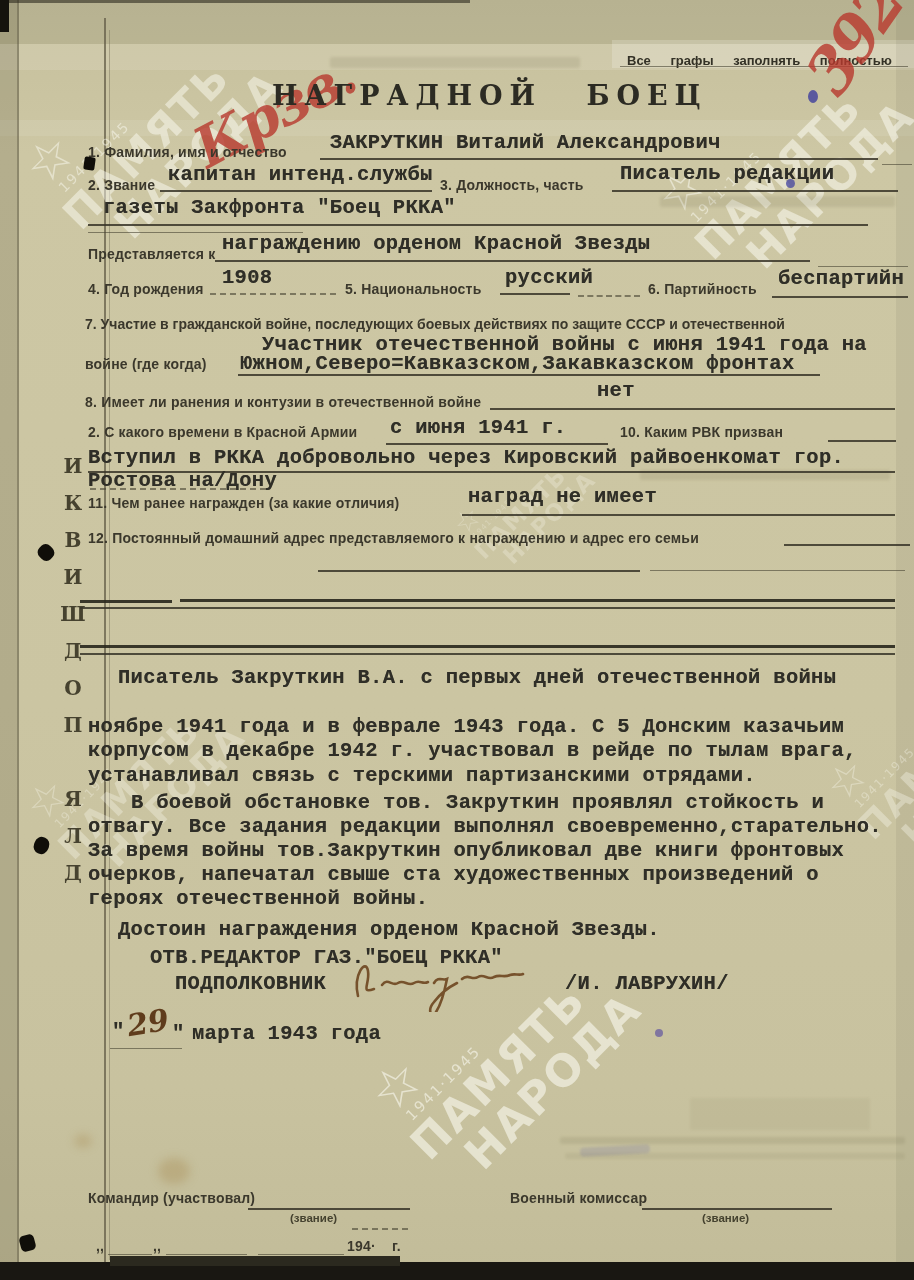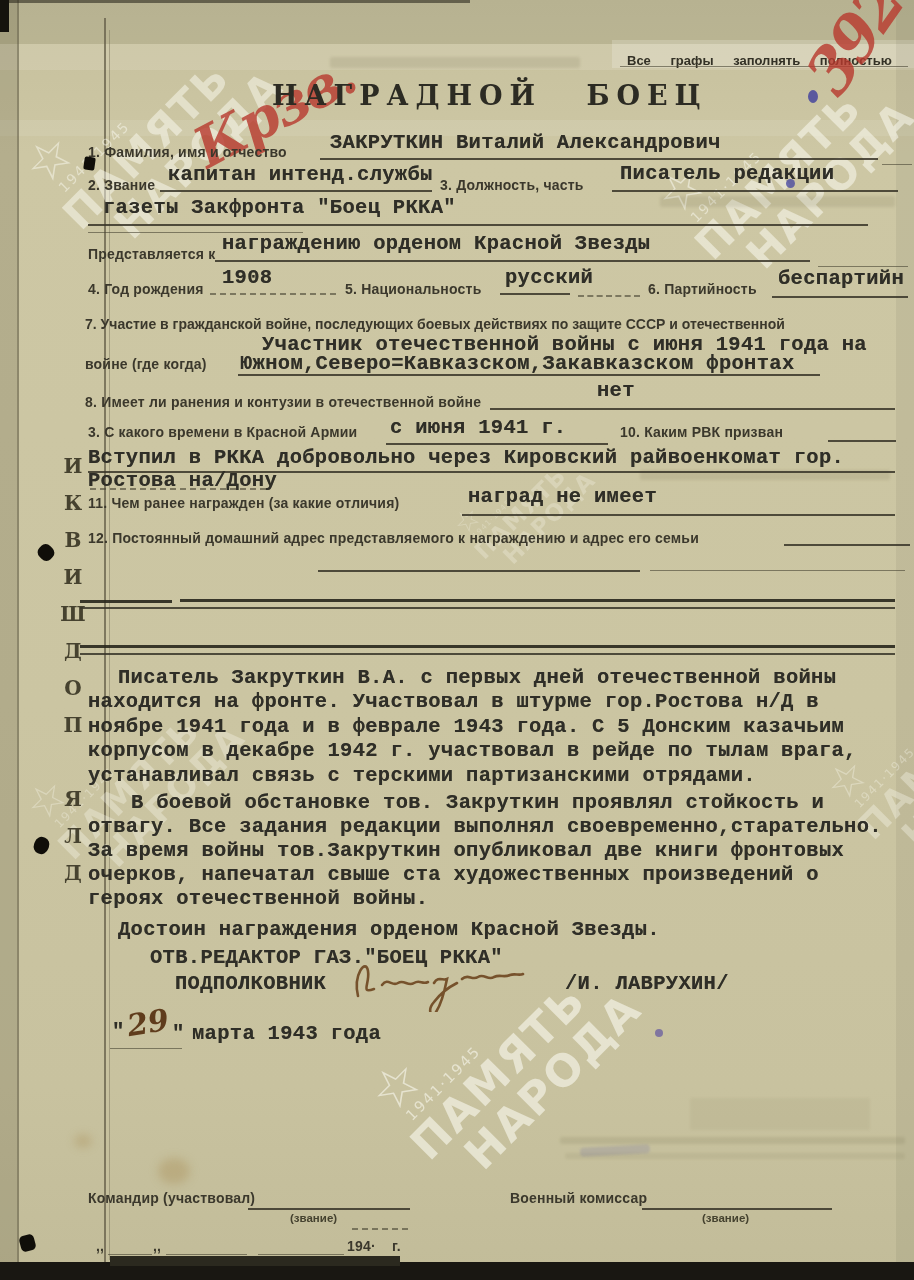--- a/index.html
+++ b/index.html
@@ -171,21 +171,21 @@
   <div class="abs lbl" style="left:85px;top:316px;letter-spacing:0;">7. Участие в гражданской войне, последующих боевых действиях по защите СССР и отечественной</div>
   <div class="abs typed" style="left:262px;top:333px;">Участник отечественной войны с июня 1941 года на</div>
   <div class="abs lbl" style="left:85px;top:356px;">войне (где когда)</div>
   <div class="abs typed" style="left:240px;top:352px;">Южном,Северо=Кавказском,Закавказском фронтах</div>
   <div class="rule" style="left:238px;top:358px;width:582px;height:16px;"></div>
 
   <div class="abs typed" style="left:597px;top:379px;">нет</div>
   <div class="abs lbl" style="left:85px;top:394px;">8. Имеет ли ранения и контузии в отечественной войне</div>
   <div class="rule" style="left:490px;top:392px;width:405px;height:16px;"></div>
 
-  <div class="abs lbl" style="left:88px;top:424px;">3. С какого времени в Красной Армии</div>
+  <div class="abs lbl" style="left:88px;top:424px;">2. С какого времени в Красной Армии</div>
   <div class="abs typed" style="left:390px;top:416px;">с июня 1941 г.</div>
   <div class="rule" style="left:386px;top:427px;width:222px;height:16px;"></div>
   <div class="abs lbl" style="left:620px;top:424px;">10. Каким РВК призван</div>
   <div class="rule" style="left:828px;top:424px;width:68px;height:16px;"></div>
   <div class="abs typed" style="left:88px;top:446px;">Вступил в РККА добровольно через Кировский райвоенкомат гор.</div>
   <div class="rule" style="left:88px;top:455px;width:807px;height:16px;"></div>
   <div class="abs typed" style="left:88px;top:469px;">Ростова на/Дону</div>
   <div class="rule-dash" style="left:90px;top:472px;width:176px;height:16px;"></div>
 
   <div class="abs typed" style="left:468px;top:485px;">наград не имеет</div>
@@ -198,21 +198,20 @@
   <div class="rule-thin" style="left:650px;top:554px;width:255px;height:16px;"></div>
 
   <div class="rule-heavy" style="left:80px;top:584px;width:92px;height:16px;"></div>
   <div class="rule-heavy" style="left:180px;top:583px;width:715px;height:16px;"></div>
   <div class="rule" style="left:80px;top:591px;width:815px;height:16px;"></div>
 
   <div class="rule-heavy" style="left:80px;top:629px;width:815px;height:16px;"></div>
   <div class="rule" style="left:80px;top:637px;width:815px;height:16px;"></div>
 
   <div class="abs typed" style="left:118px;top:666px;">Писатель Закруткин В.А. с первых дней отечественной войны</div>
-  <div class="abs typed" style="left:88px;top:690px;">находится на фронте. Участвовал  в штурме гор.Ростова н/Д в</div>
   <div class="abs typed" style="left:88px;top:715px;">ноябре 1941 года и в феврале 1943 года.  С 5 Донским казачьим</div>
   <div class="abs typed" style="left:88px;top:739px;">корпусом в декабре 1942 г. участвовал в рейде по тылам врага,</div>
   <div class="abs typed" style="left:88px;top:764px;">устанавливал связь с терскими партизанскими отрядами.</div>
 
   <div class="abs typed" style="left:118px;top:791px;margin-left:13px;">В боевой обстановке тов. Закруткин проявлял стойкость и</div>
   <div class="abs typed" style="left:88px;top:815px;">отвагу. Все задания редакции выполнял своевременно,старательно.</div>
   <div class="abs typed" style="left:88px;top:839px;">За время войны тов.Закруткин опубликовал две книги фронтовых</div>
   <div class="abs typed" style="left:88px;top:863px;">очерков, напечатал свыше ста художественных произведений о</div>
   <div class="abs typed" style="left:88px;top:887px;">героях отечественной войны.</div>
 

